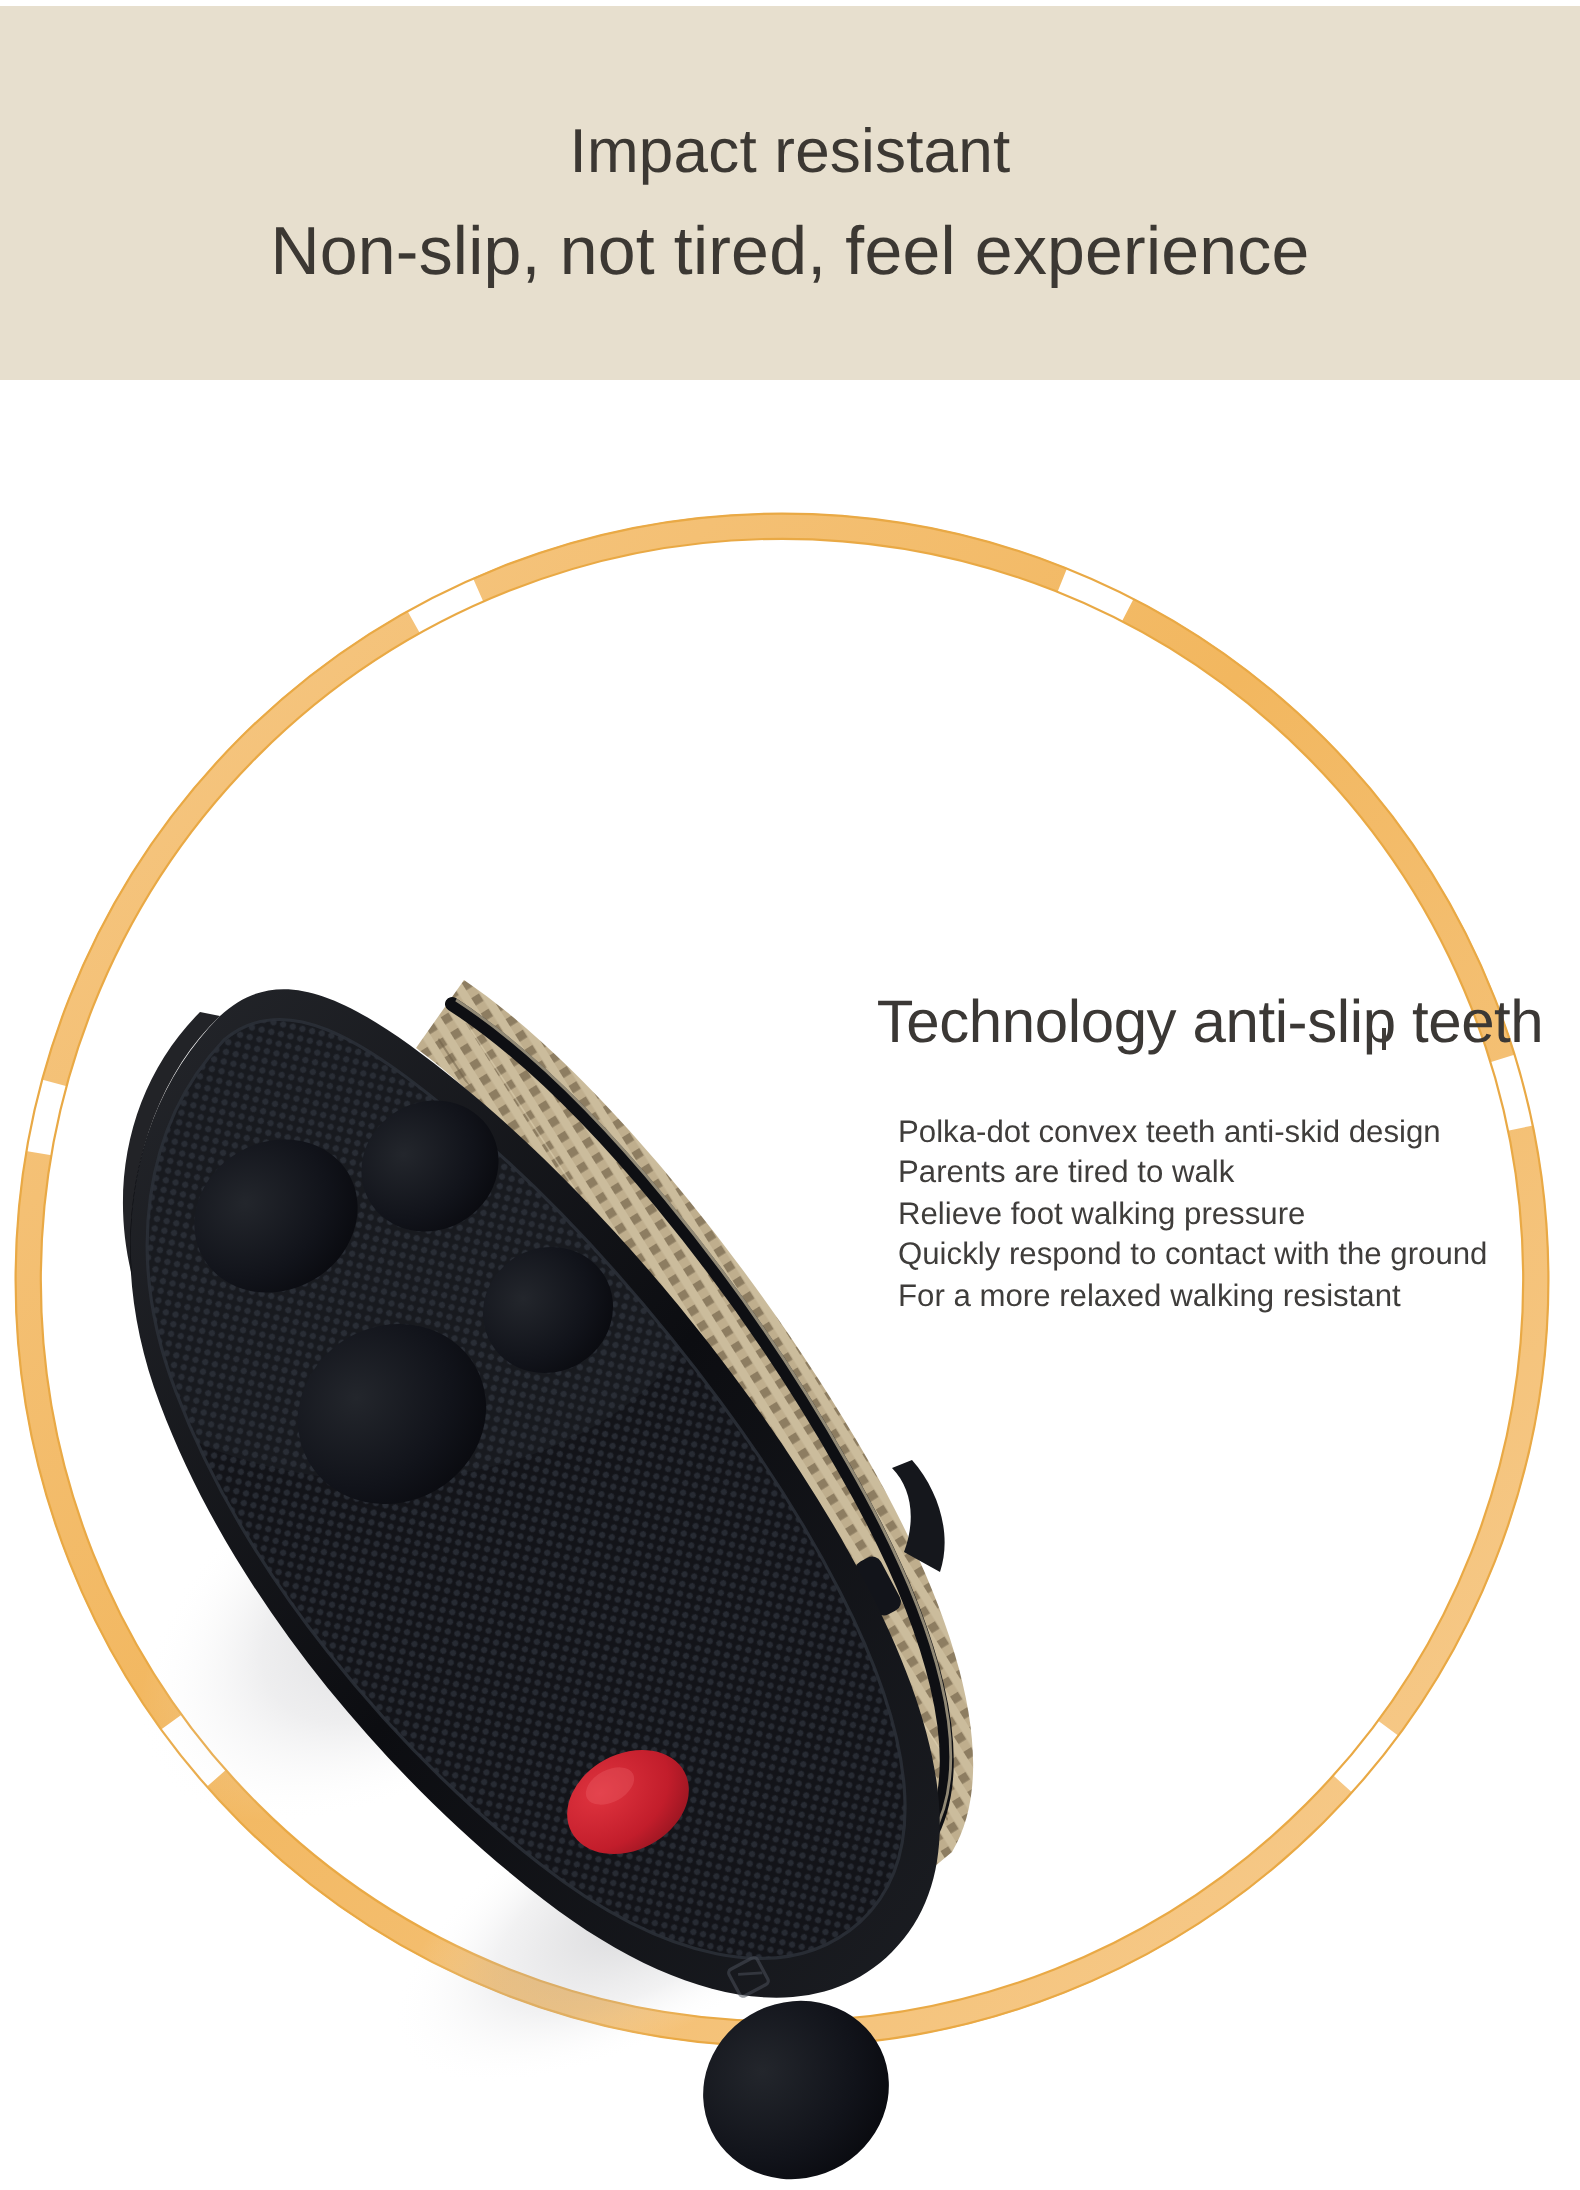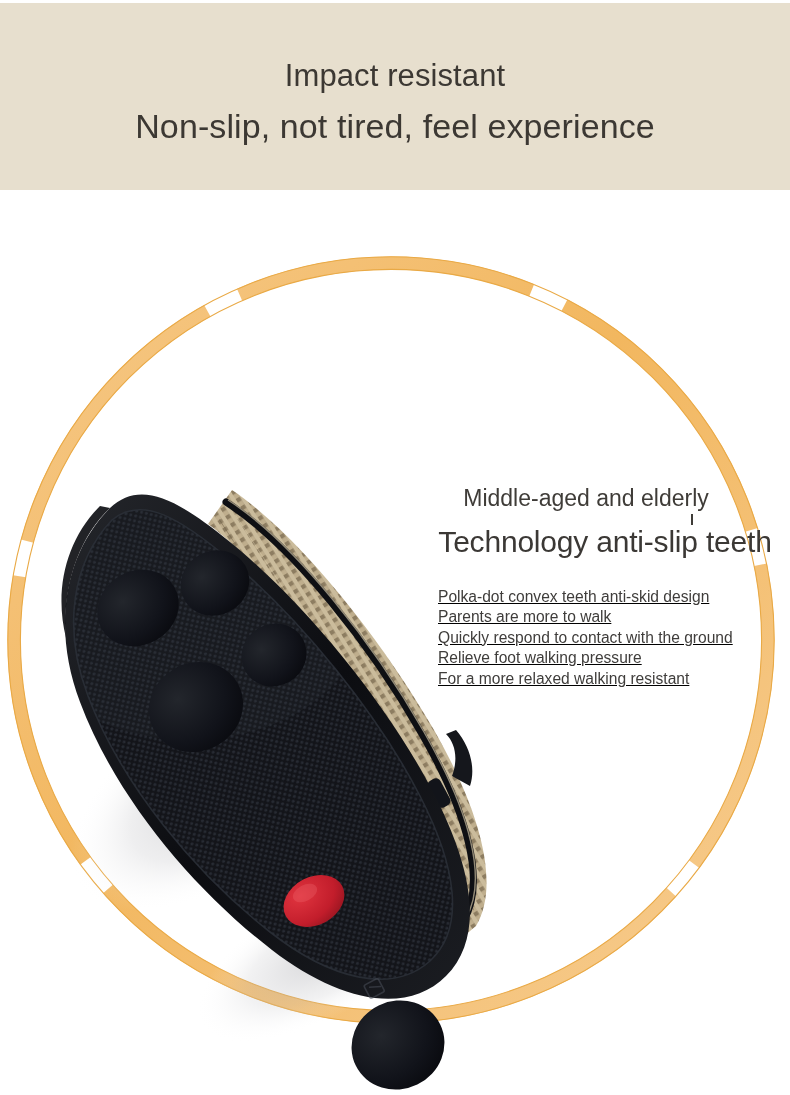--- a/index.html
+++ b/index.html
@@ -101,23 +101,22 @@
     margin-top:10px;
     font-size:30px;
     line-height:38px;
     color:#3b3835;
     text-align:center;
     white-space:nowrap;
     letter-spacing:-0.2px;
   }
   .copy-list {
     margin-top:26px;
-    margin-left:8px;
+    margin-left:19px;
     list-style:none;
-    text-decoration:underline;
   }
   .copy-list li {
     font-size:15.6px;
     line-height:20.4px;
     color:#3f3d3b;
     white-space:nowrap;
   }
 </style>
 </head>
 <body>
@@ -288,26 +287,25 @@
         </g>
 
         <g>
           <path d="M110 318 C 78 348, 62 398, 66 448
                    C 54 400, 66 350, 100 316 Z" fill="#0a0b0f" opacity="0.9"></path>
         </g>
       </svg>
     </div>
 
     <div class="copy">
-      <div class="copy-kicker">Middle-aged and elderly</div>
       <div class="copy-tick"></div>
       <div class="copy-title">Technology anti-slip teeth</div>
       <ul class="copy-list">
         <li>Polka-dot convex teeth anti-skid design</li>
-        <li>Parents are more to walk</li>
+        <li>Parents are tired to walk</li>
+        <li>Relieve foot walking pressure</li>
         <li>Quickly respond to contact with the ground</li>
-        <li>Relieve foot walking pressure</li>
         <li>For a more relaxed walking resistant</li>
       </ul>
     </div>
 
   </div>
 </div>
 
 </body></html>

